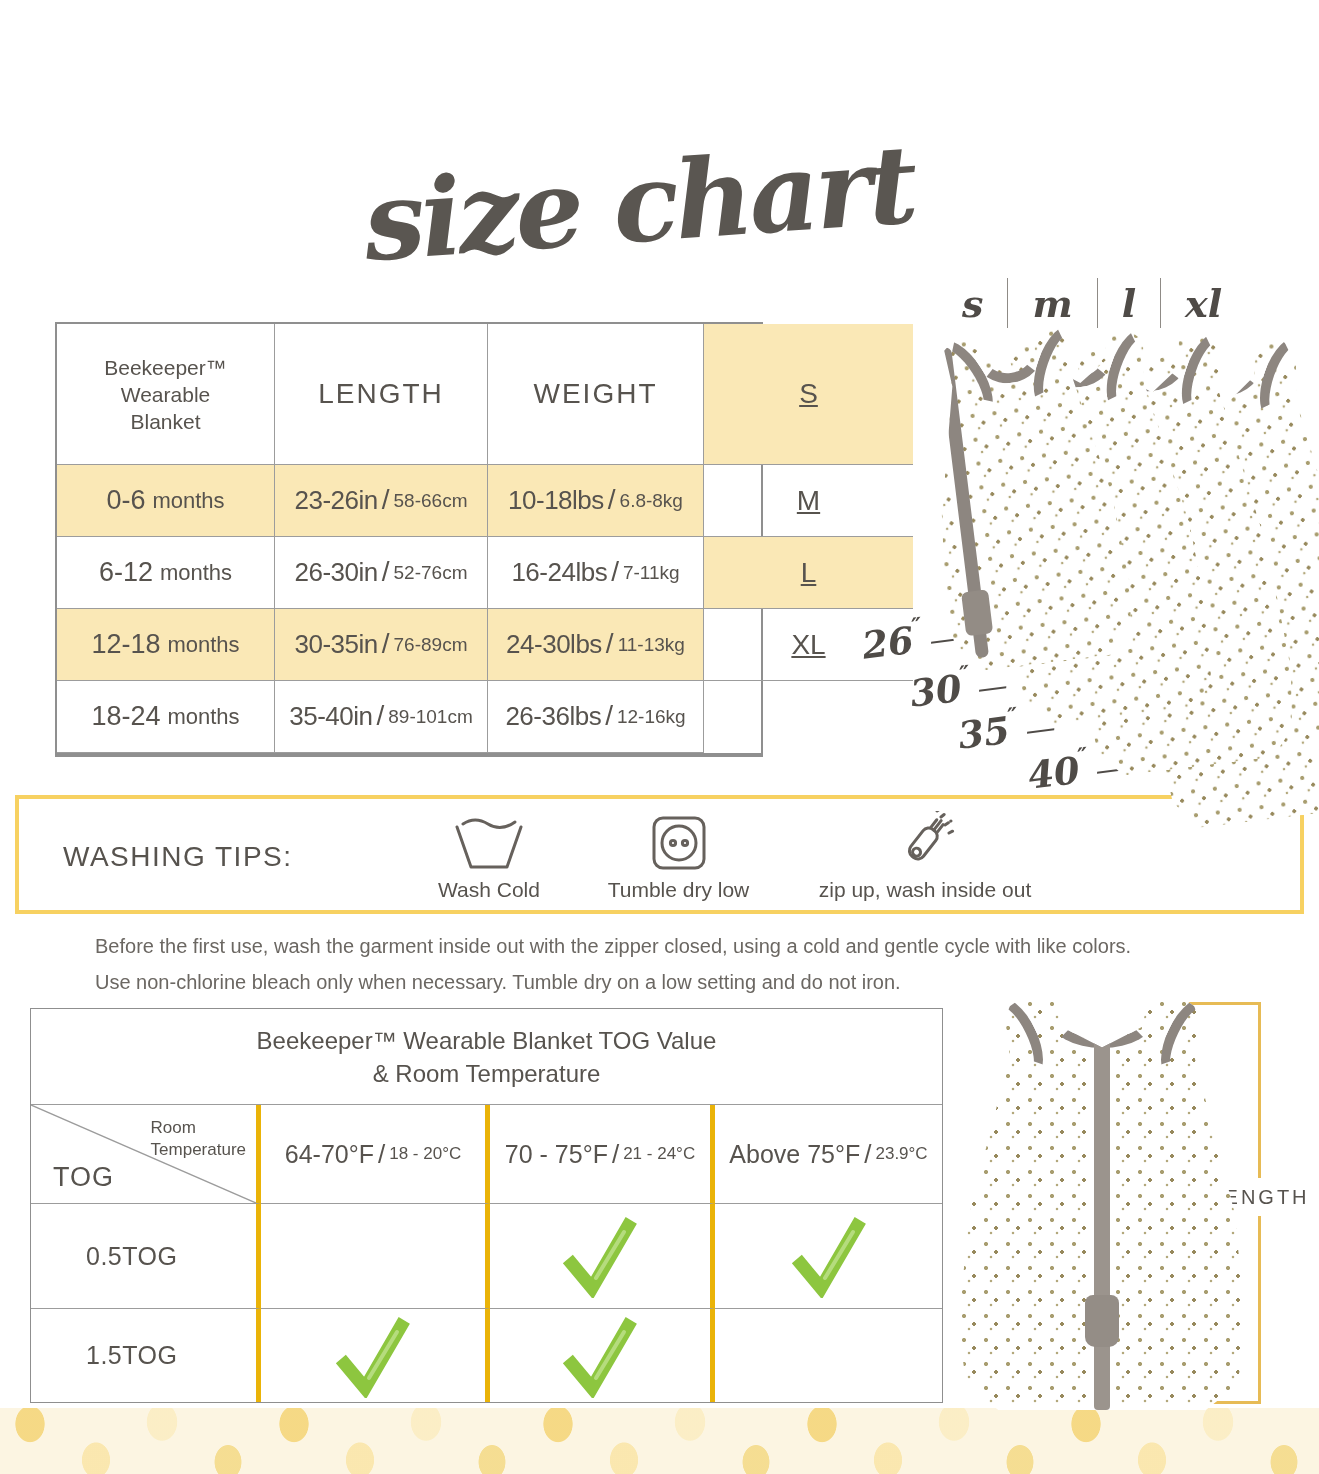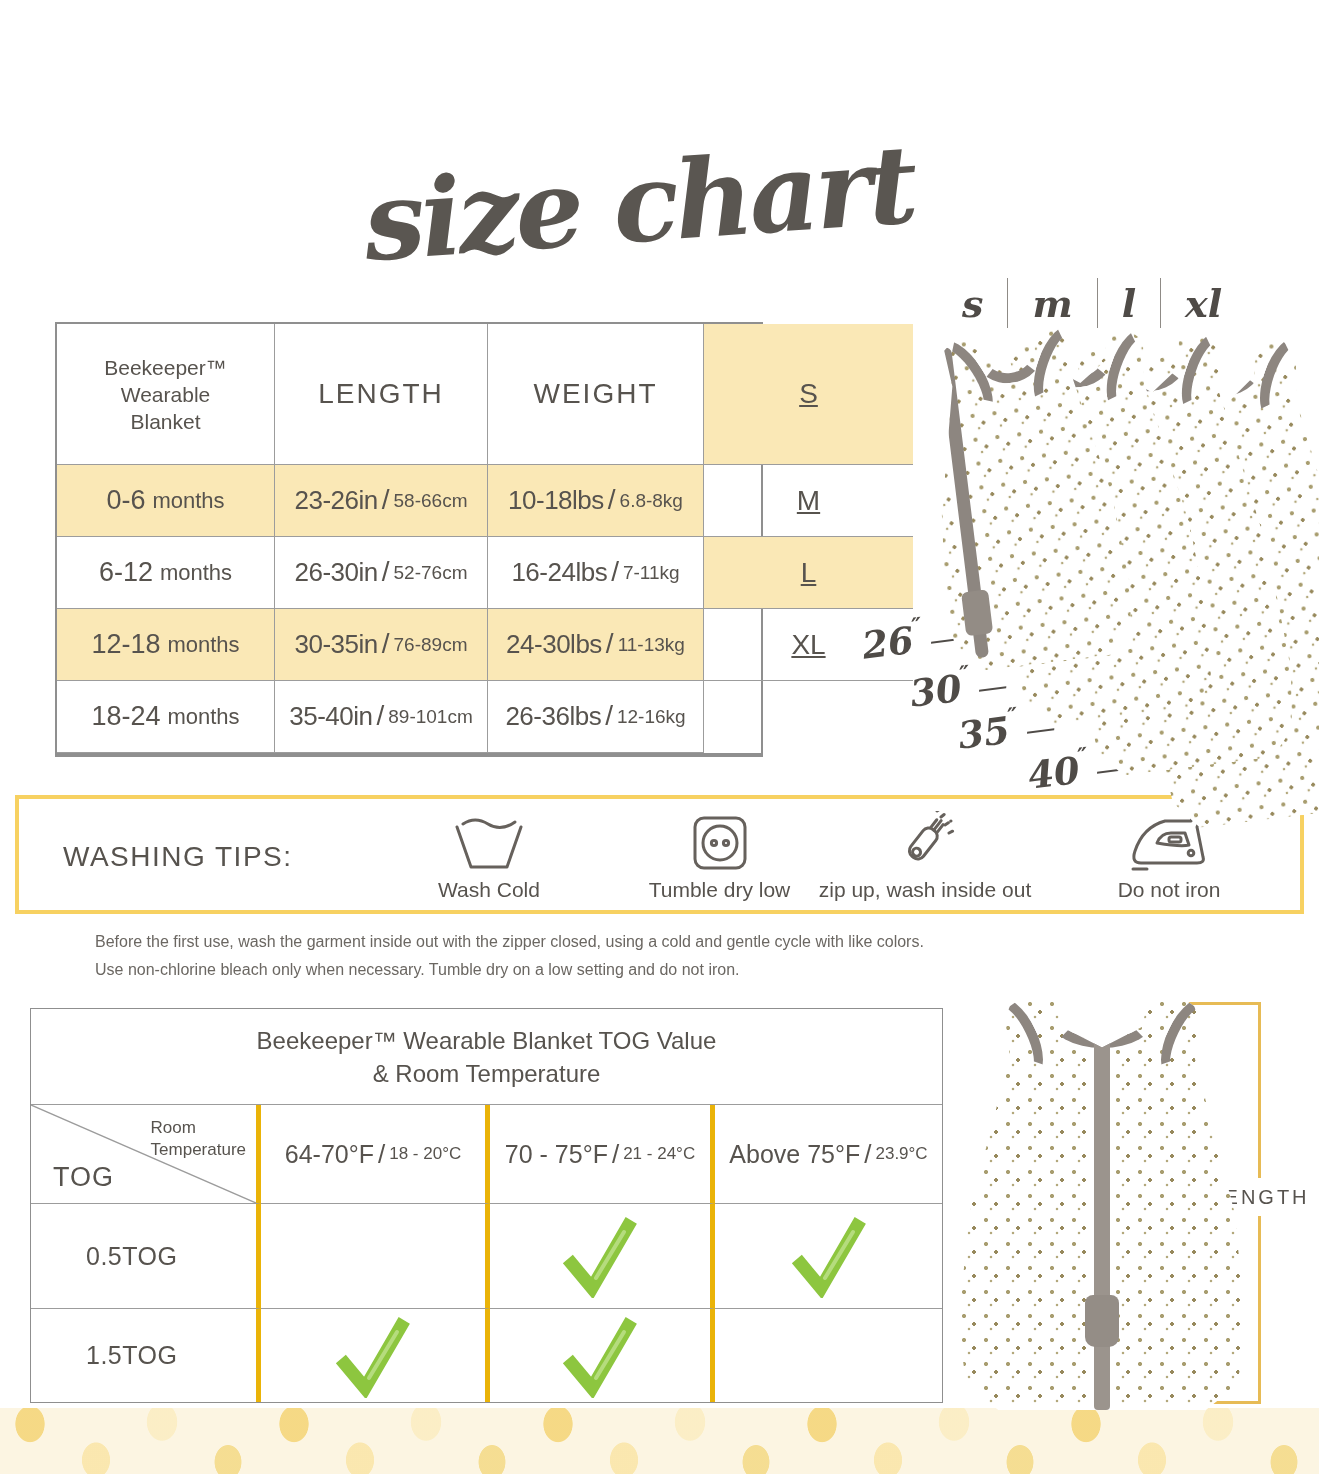--- a/index.html
+++ b/index.html
@@ -83,21 +83,21 @@
   
   .wash-box { position:absolute; left:15px; top:795px; width:1289px; height:119px; border:4px solid #f7d161; background:#fff; }
   .wash-title { position:absolute; left:44px; top:42px; font-size:28px; letter-spacing:1.5px; color:#57534e; }
   .wash-item { position:absolute; top:10px; text-align:center; }
   .wash-item .w-icon { height:64px; display:flex; align-items:flex-end; justify-content:center; }
   .wash-item .w-label { font-size:21px; color:#57534e; margin-top:5px; }
   .w-icon svg { stroke:#66615c; fill:none; stroke-width:3; stroke-linecap:round; stroke-linejoin:round; }
 
   .wash-note {
     position:absolute; left:95px; top:928px; width:1160px;
-    font-size:16px; line-height:28px; color:#6b6762; white-space:pre-line;
+    font-size:20px; line-height:36px; color:#6b6762; white-space:pre-line;
   }
 
   
   .tog-table { position:absolute; left:30px; top:1008px; width:913px; border:1px solid #8f8f8f; background:#fff; }
   .tog-title { height:96px; border-bottom:1px solid #9c9c9c; display:flex; align-items:center; justify-content:center; text-align:center; font-size:24px; line-height:33px; white-space:pre-line; color:#57534e; }
   .tog-grid { display:grid; grid-template-columns:230px 229px 225px 227px; grid-template-rows:99px 105px 93px; }
   .tog-cell { border-right:5px solid #eab308; border-bottom:1px solid #9c9c9c; position:relative; display:flex; align-items:center; justify-content:center; text-align:center; }
   .tog-cell:nth-child(4n) { border-right:none; }
   .tog-cell.last-row { border-bottom:none; }
   .corner-cell { display:block; }
@@ -257,21 +257,21 @@
     <div class="wash-item" style="left:370px; width:200px;">
       <div class="w-icon">
         <svg width="76" height="58" viewBox="0 0 76 58">
           <path d="M6 12 L20 52 H56 L70 12"></path>
           <path d="M12 9 Q24 1 37 9 T64 7"></path>
         </svg>
       </div>
       <div class="w-label">Wash Cold</div>
     </div>
 
-    <div class="wash-item" style="left:603px; width:195px;">
+    <div class="wash-item" style="left:562px; width:195px;">
       <div class="w-icon">
         <svg width="60" height="60" viewBox="0 0 60 60">
           <rect x="5" y="5" width="50" height="50" rx="9"></rect>
           <circle cx="30" cy="30" r="17"></circle>
           <circle cx="24" cy="30" r="2.6"></circle>
           <circle cx="36" cy="30" r="2.6"></circle>
         </svg>
       </div>
       <div class="w-label">Tumble dry low</div>
     </div>
@@ -283,32 +283,20 @@
             <rect x="22" y="14" width="16" height="34" rx="7"></rect>
             <circle cx="30" cy="42" r="4"></circle>
             <path d="M26 14 L26 4 M30 14 L30 2 M34 14 L34 4"></path>
           </g>
           <path d="M52 6 l5 -4 M56 14 l6 -4 M60 22 l6 -3 M48 0 l3 -2" stroke-dasharray="4 3"></path>
         </svg>
       </div>
       <div class="w-label">zip up, wash inside out</div>
     </div>
 
-    <div class="wash-item" style="left:1040px; width:220px;">
-      <div class="w-icon">
-        <svg width="84" height="60" viewBox="0 0 84 60">
-          <path d="M14 50 Q4 50 8 38 Q16 14 38 8 L64 8 L66 2 L74 4 L70 14 L76 44 Q78 50 70 50 Z"></path>
-          <path d="M30 30 Q34 20 44 20 L58 20 L62 32 Q54 34 30 30 Z"></path>
-          <rect x="42" y="24" width="12" height="5" rx="2"></rect>
-          <circle cx="64" cy="40" r="2.8"></circle>
-          <path d="M6 56 H20"></path>
-        </svg>
-      </div>
-      <div class="w-label">Do not iron</div>
-    </div>
   </div>
 
   <div class="wash-note">Before the first use, wash the garment inside out with the zipper closed, using a cold and gentle cycle with like colors.
 Use non-chlorine bleach only when necessary. Tumble dry on a low setting and do not iron.</div>
 
   <div class="tog-table">
     <div class="tog-title">Beekeeper™ Wearable Blanket TOG Value
 &amp; Room Temperature</div>
     <div class="tog-grid">
       <div class="tog-cell corner-cell">

